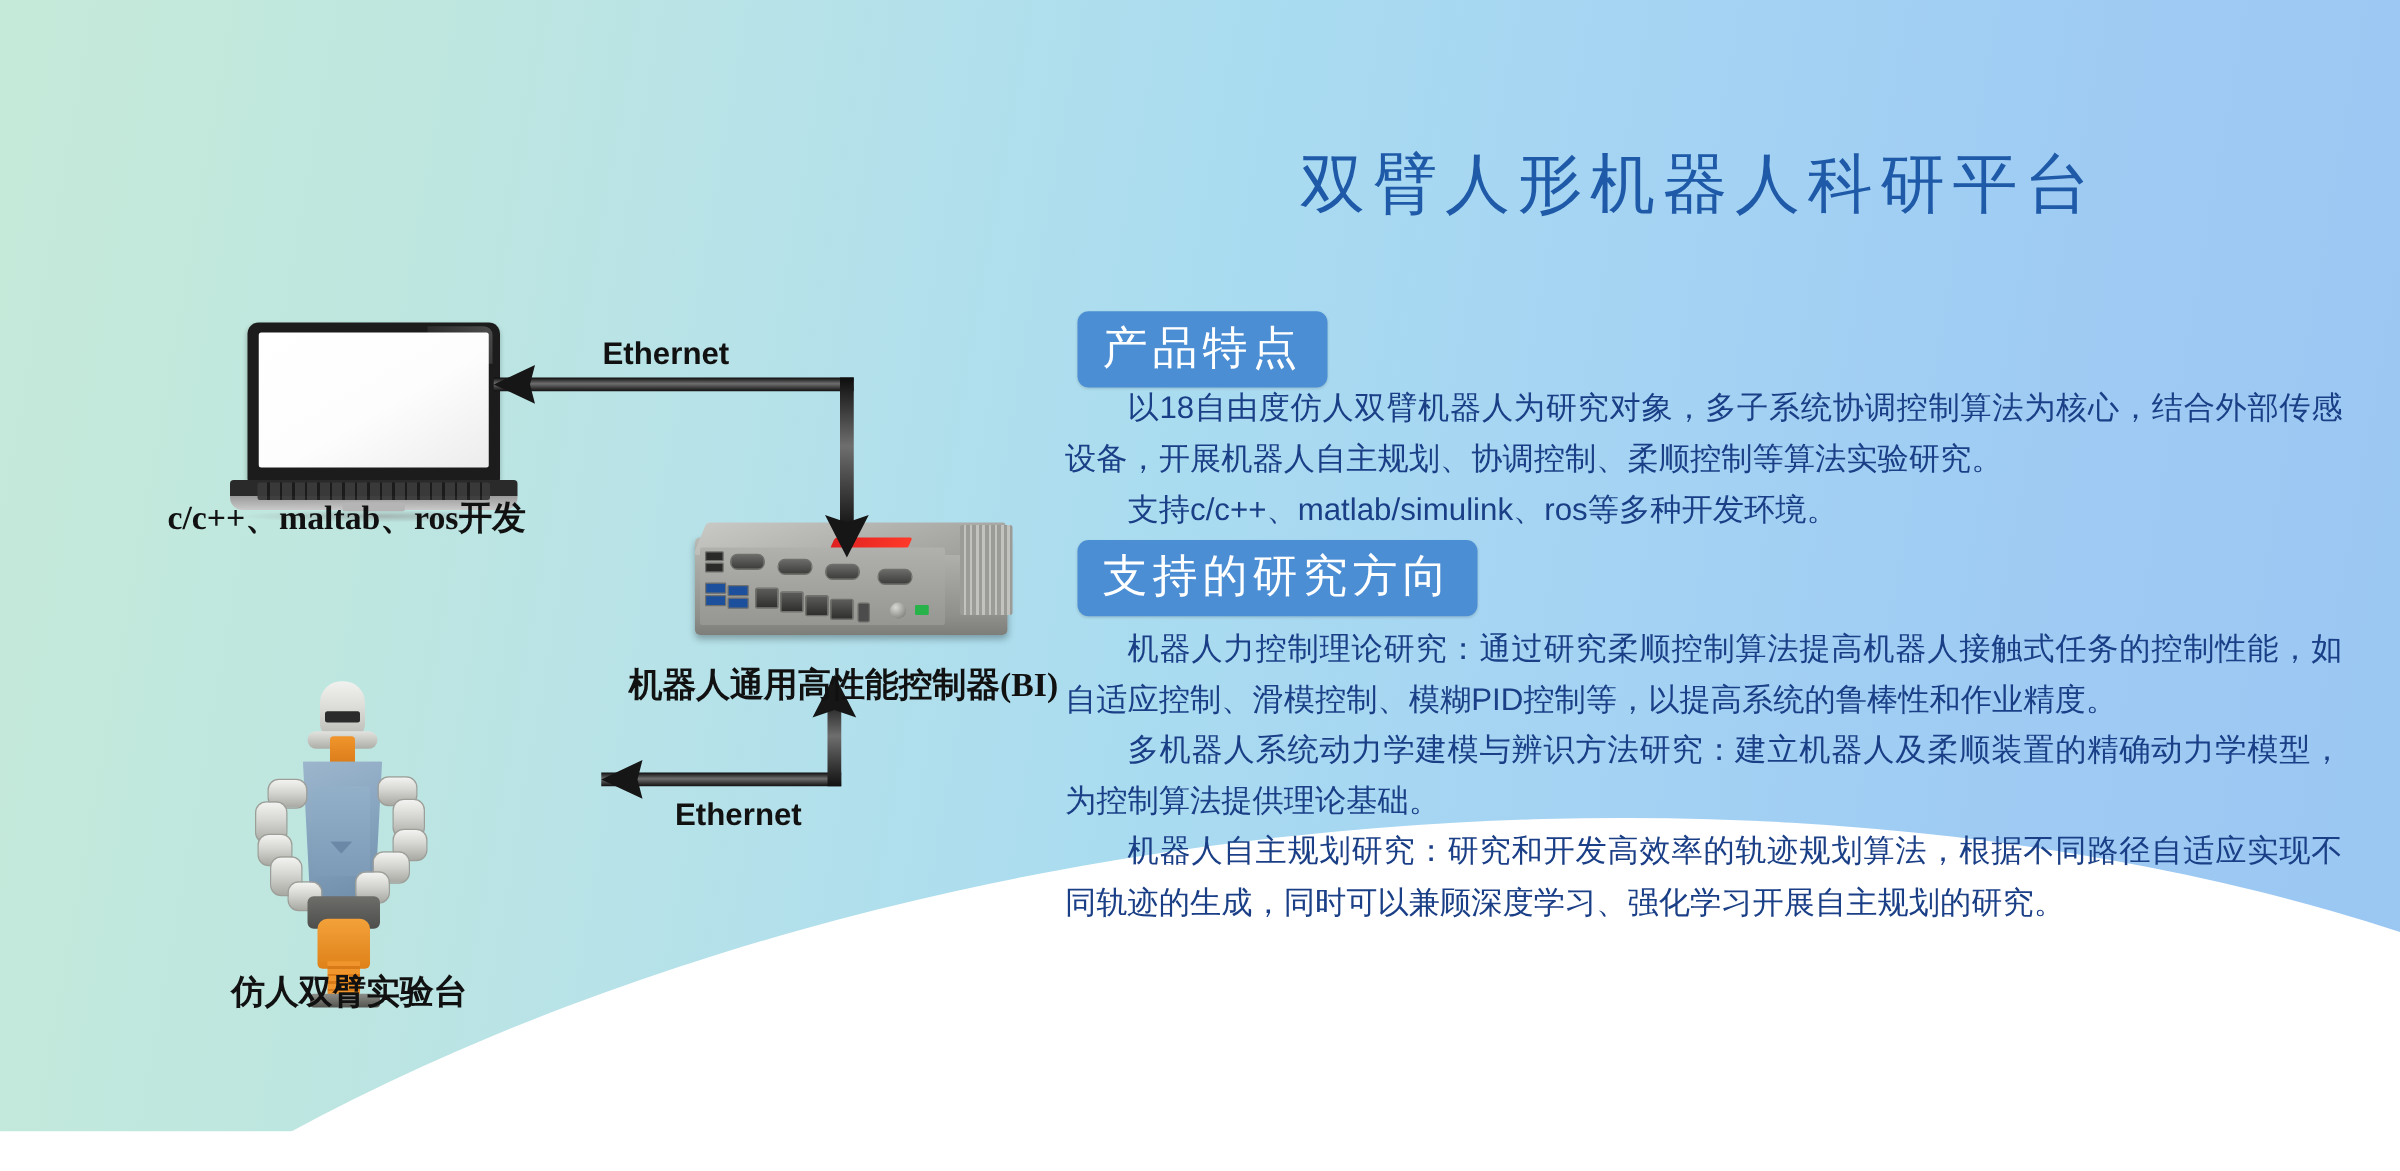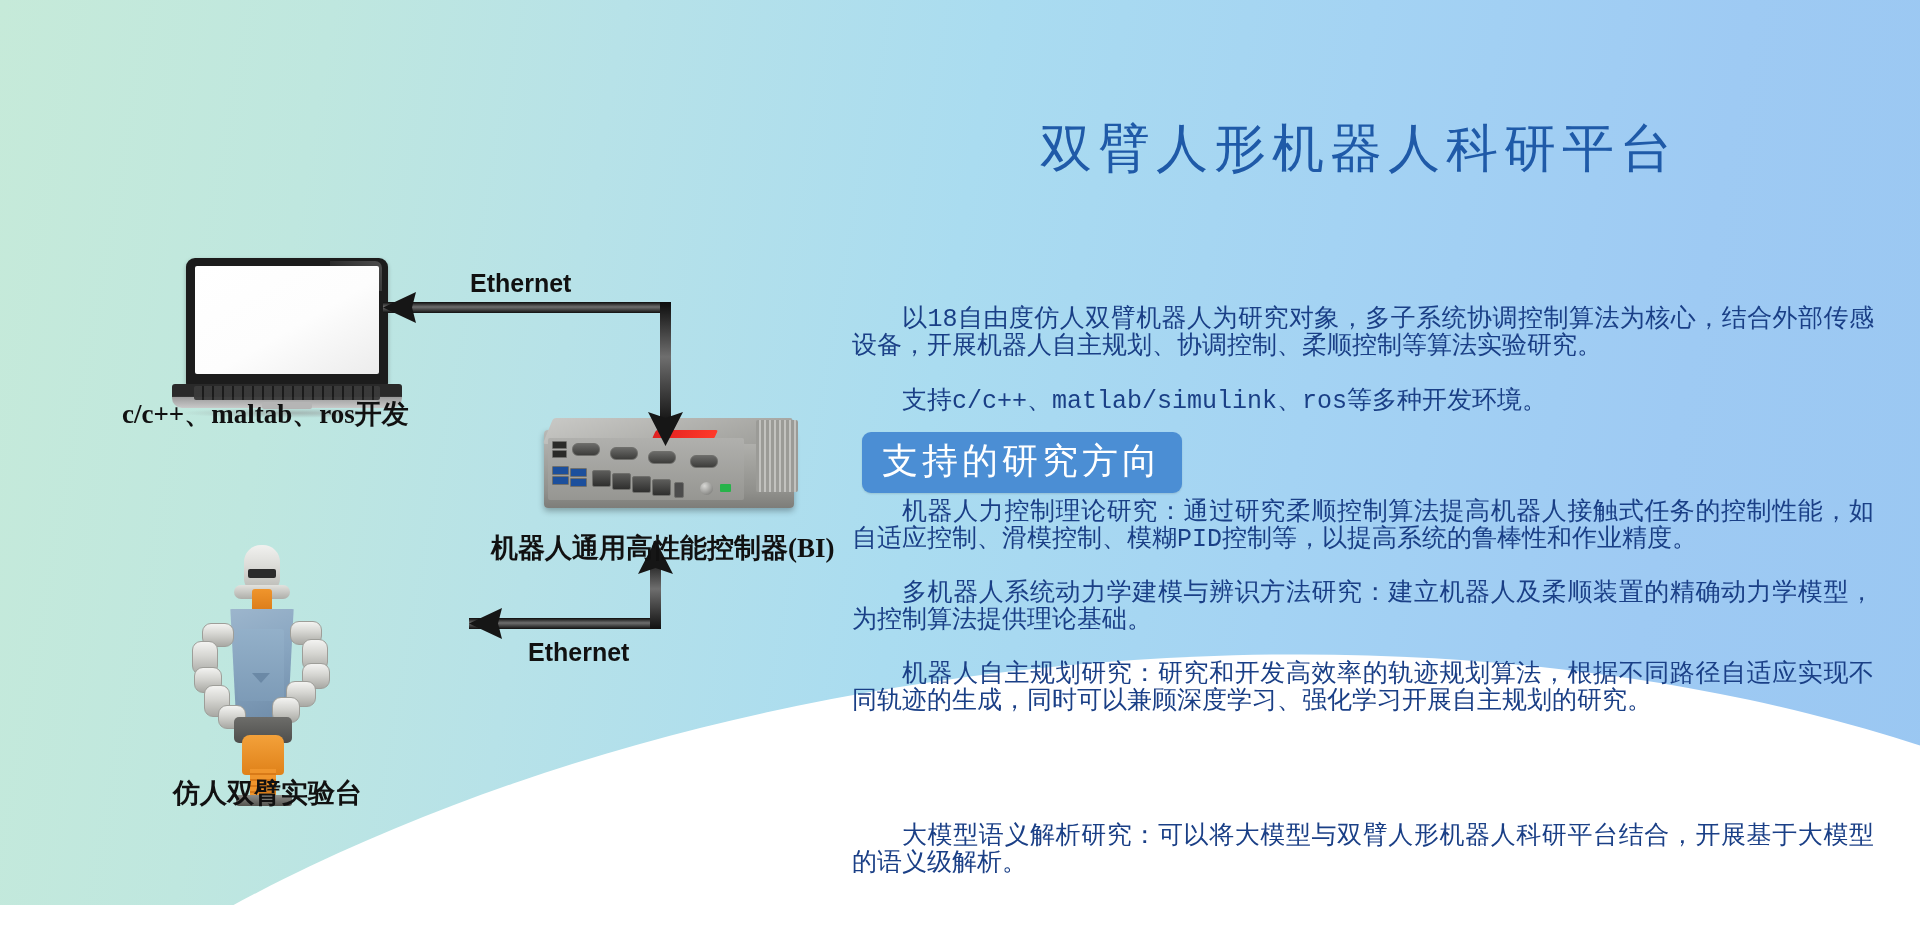--- a/index.html
+++ b/index.html
@@ -25,21 +25,21 @@
     border-radius:50% 50% 0 0 / 100% 100% 0 0;
     transform:rotate(-6.2deg);
     transform-origin:left top;
   }
   .bg-curve2{
     position:absolute;
     left:-60px;top:905px;width:2120px;height:200px;background:#fff;
   }
 
   
-  .diagram{position:absolute;left:4px;top:0;width:840px;height:695px;}
+  .diagram{position:absolute;left:16px;top:0;width:840px;height:695px;}
 
   
   .laptop{position:absolute;left:168px;top:258px;width:230px;height:160px;}
   .laptop .lid{
     position:absolute;left:14px;top:0;width:202px;height:128px;
     background:#1c1c1c;border-radius:9px 9px 3px 3px;
     box-shadow:0 2px 4px rgba(0,0,0,.25);
   }
   .laptop .screen{
     position:absolute;left:9px;top:8px;width:184px;height:108px;
@@ -162,23 +162,23 @@
     border-radius:9px;
     font-family:"Liberation Serif",serif;
     font-size:36px;line-height:1;letter-spacing:4px;
     padding:11px 20px 14px 20px;
     box-shadow:0 1px 2px rgba(0,0,0,.12);
   }
   .badge-1{left:24px;top:249px;}
   .badge-2{left:24px;top:432px;text-align:right;}
   .para{
     position:absolute;width:1022px;left:14px;
-    font-family:Liberation Mono, monospace;
+    font-family:Liberation Sans, sans-serif;
     color:#1a3f86;
-    font-size:25px;line-height:27px;
+    font-size:25px;line-height:41px;
     text-align:justify;text-justify:inter-ideograph;
     text-indent:2em;
   }
   .p-f1{top:306px;}
   .p-f2{top:388px;text-indent:2em;}
   .p-r1{top:499px;}
   .p-r2{top:580px;}
   .p-r3{top:661px;}
   .p-r4{top:742px;}
   .p-r5{top:823px;}
@@ -285,23 +285,23 @@
 
     <div class="cap cap-ctrl">机器人通用高性能控制器(BI)</div>
     <div class="cap cap-laptop">c/c++、maltab、ros开发</div>
     <div class="cap cap-robot">仿人双臂实验台</div>
   </div>
 
   <div class="content">
 
     <div class="title">双臂人形机器人科研平台</div>
 
+    <div class="badge badge-1">产品特点</div>
     <div class="para p-f1">以18自由度仿人双臂机器人为研究对象，多子系统协调控制算法为核心，结合外部传感设备，开展机器人自主规划、协调控制、柔顺控制等算法实验研究。</div>
     <div class="para p-f2">支持c/c++、matlab/simulink、ros等多种开发环境。</div>
 
     <div class="badge badge-2">支持的研究方向</div>
     <div class="para p-r2">多机器人系统动力学建模与辨识方法研究：建立机器人及柔顺装置的精确动力学模型，为控制算法提供理论基础。</div>
     <div class="para p-r1">机器人力控制理论研究：通过研究柔顺控制算法提高机器人接触式任务的控制性能，如自适应控制、滑模控制、模糊PID控制等，以提高系统的鲁棒性和作业精度。</div>
     <div class="para p-r3">机器人自主规划研究：研究和开发高效率的轨迹规划算法，根据不同路径自适应实现不同轨迹的生成，同时可以兼顾深度学习、强化学习开展自主规划的研究。</div>
-    <div class="para p-r5">大模型语义解析研究：可以将大模型与双臂人形机器人科研平台结合，开展基于大模型的语义级解析。</div>
   </div>
 
 </div>
 
 </body></html>

